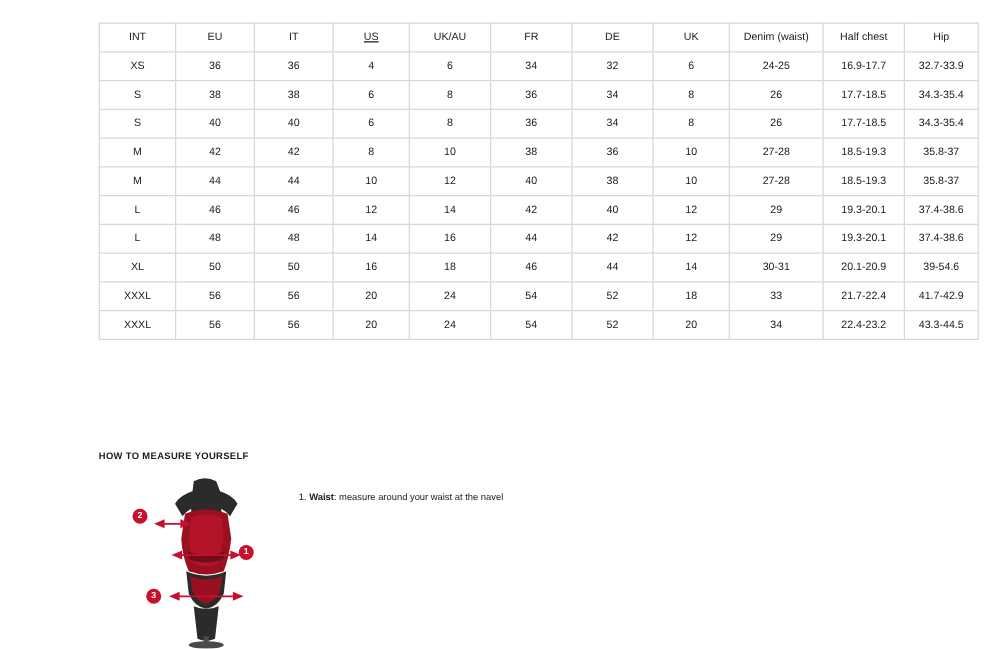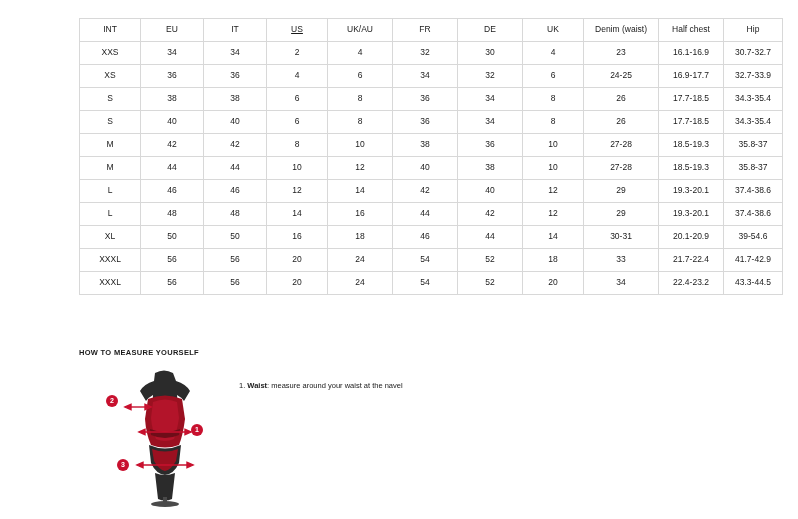--- a/index.html
+++ b/index.html
@@ -57,21 +57,21 @@
   .c6 { width: 62px; }
   .c7 { width: 58px; }
   .c8 { width: 72px; }
   .c9 { width: 62px; }
   .c10 { width: 56px; }
 
   
   .measure {
     position: absolute;
     left: 64px;
-    top: 348px;
+    top: 360px;
     width: 700px;
   }
   .measure-title {
     font-size: 7.5px;
     font-weight: bold;
     letter-spacing: 0.3px;
     color: #1a1a1a;
     margin-bottom: 10px;
   }
   .measure-body {
@@ -134,33 +134,20 @@
           <th class="c5">FR</th>
           <th class="c6">DE</th>
           <th class="c7">UK</th>
           <th class="c8">Denim (waist)</th>
           <th class="c9">Half chest</th>
           <th class="c10">Hip</th>
         </tr>
       </thead>
       <tbody>
         <tr>
-          <td>XXS</td>
-          <td>34</td>
-          <td>34</td>
-          <td>2</td>
-          <td>4</td>
-          <td>32</td>
-          <td>30</td>
-          <td>4</td>
-          <td>23</td>
-          <td>16.1-16.9</td>
-          <td>30.7-32.7</td>
-        </tr>
-        <tr>
           <td>XS</td>
           <td>36</td>
           <td>36</td>
           <td>4</td>
           <td>6</td>
           <td>34</td>
           <td>32</td>
           <td>6</td>
           <td>24-25</td>
           <td>16.9-17.7</td>

